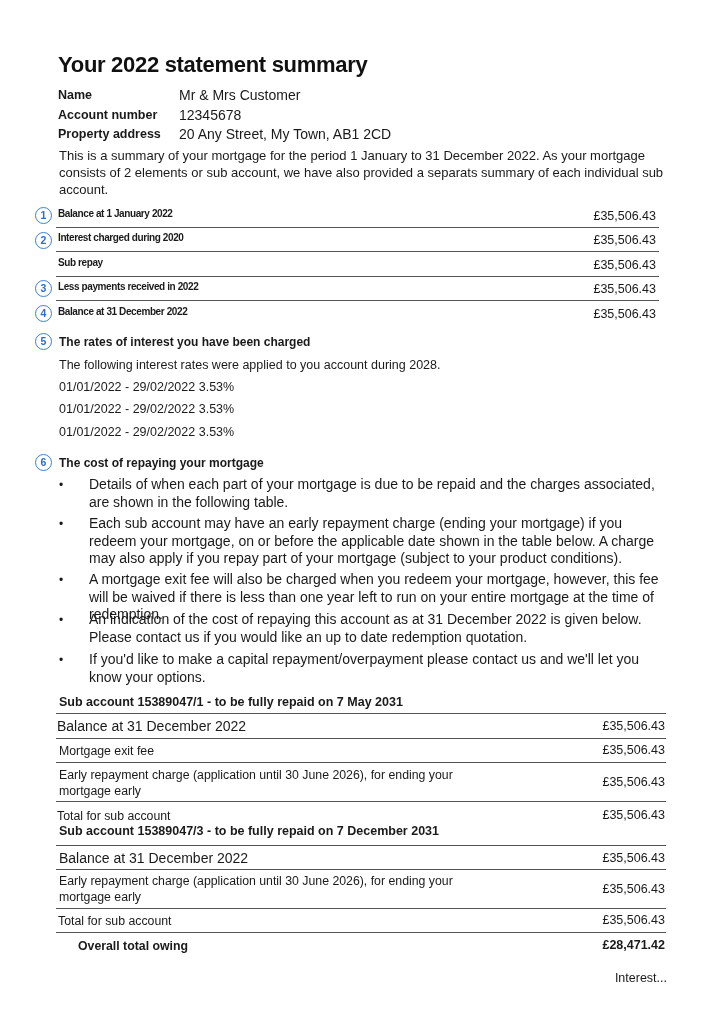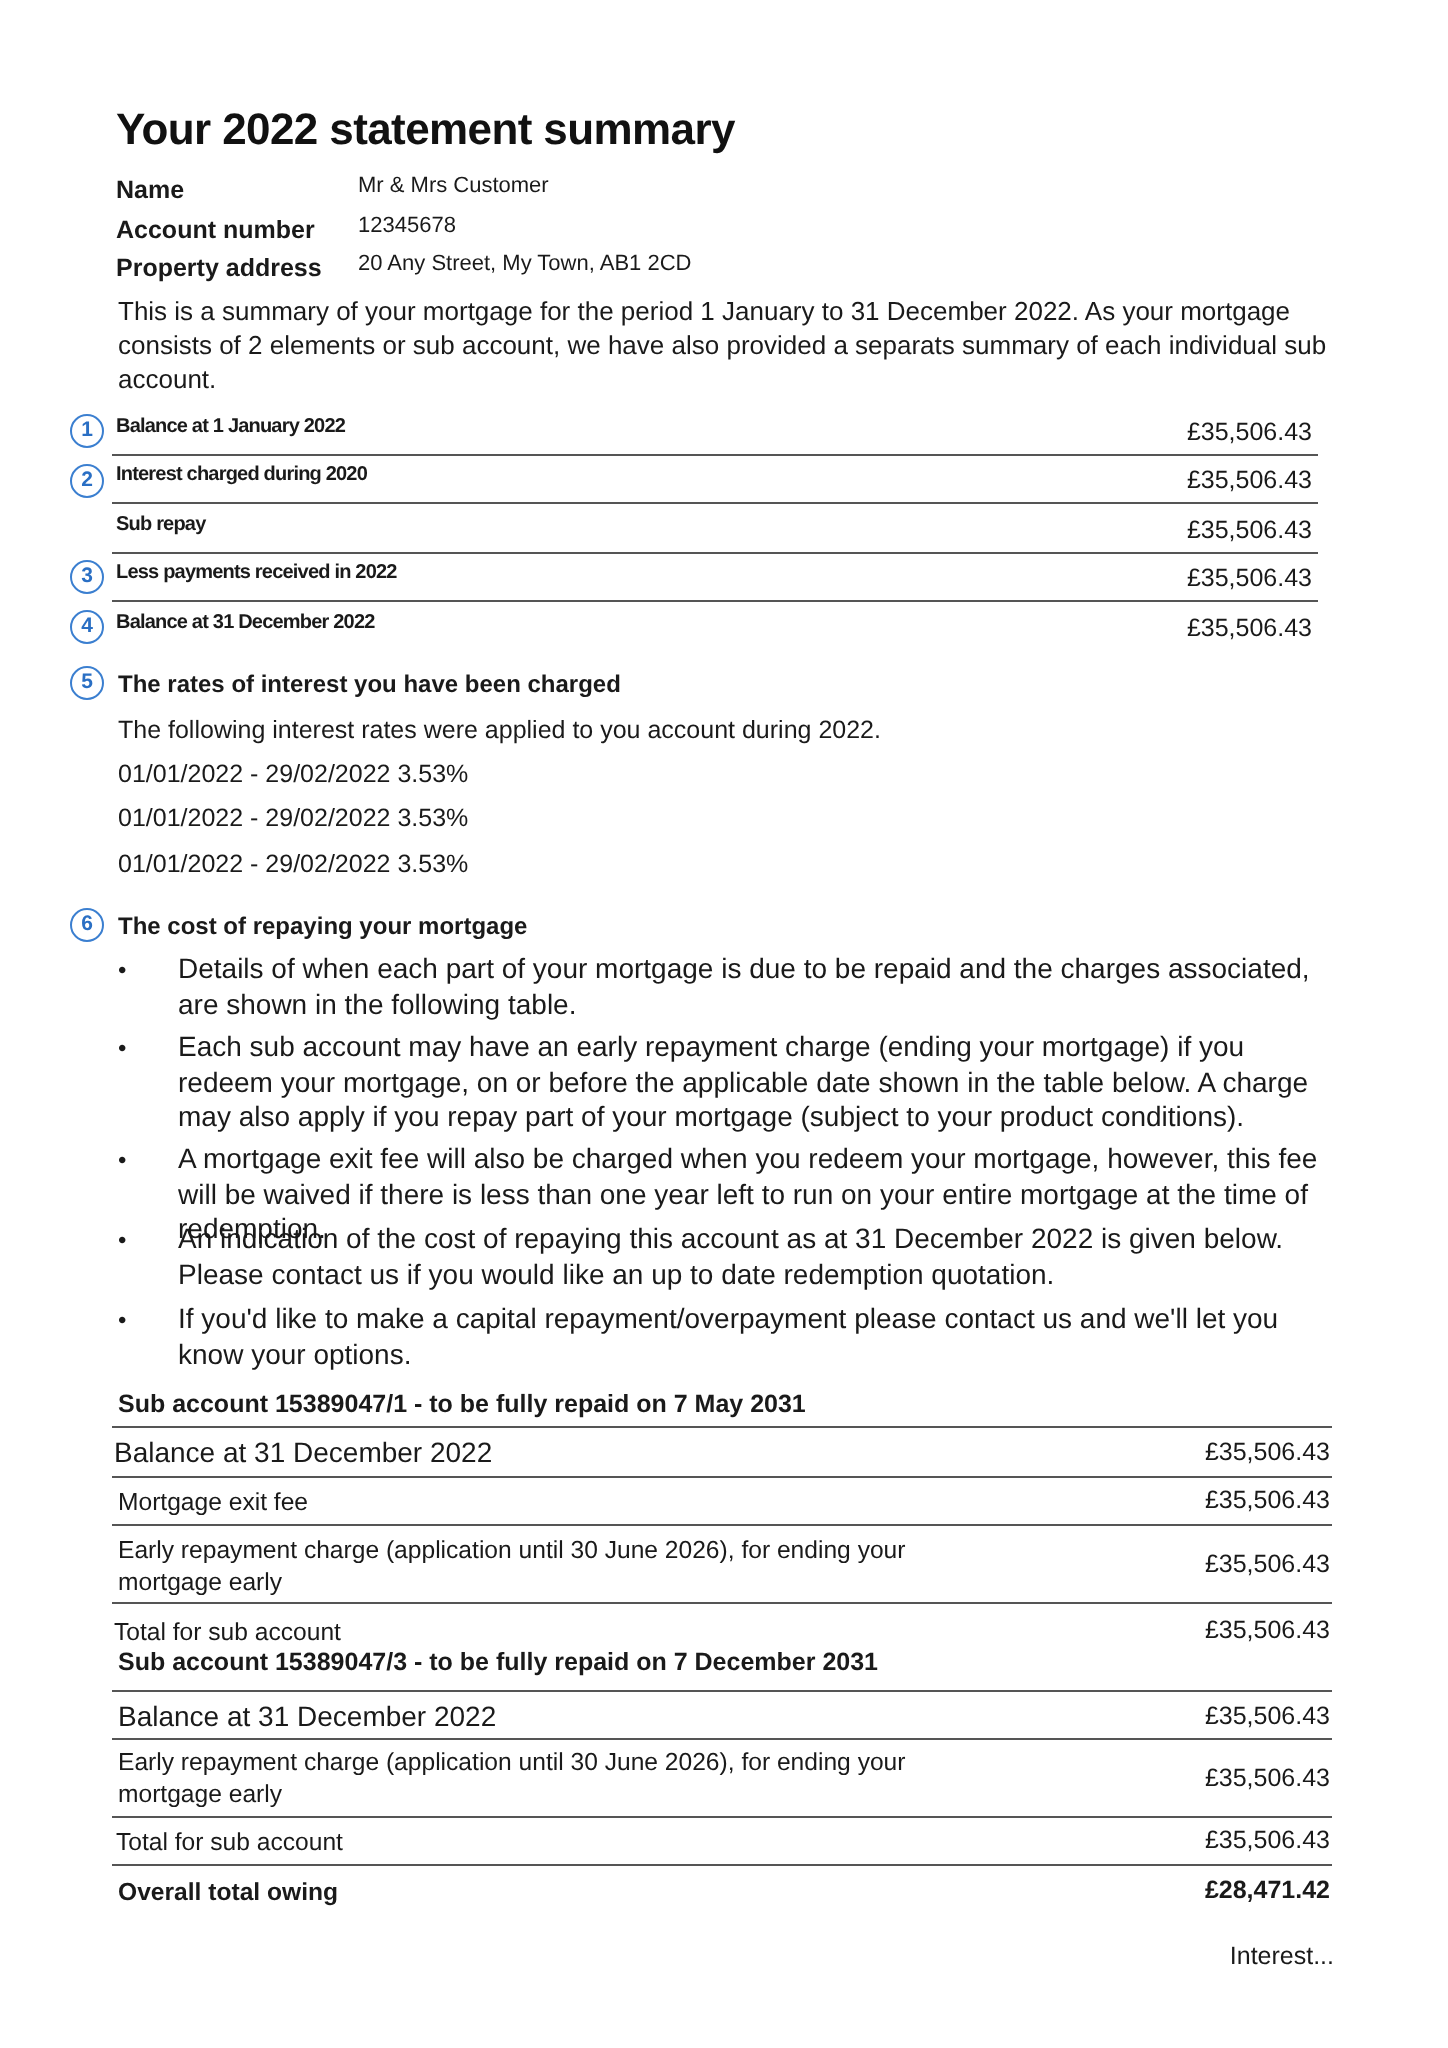--- a/index.html
+++ b/index.html
@@ -1,39 +1,39 @@
 <!DOCTYPE html>
 <html><head>
 <meta charset="utf-8">
 <style>
   html, body { margin: 0; padding: 0; background: #ffffff; }
   body { width: 724px; height: 1024px; position: relative; overflow: hidden;
          font-family: "Liberation Sans", sans-serif; color: #1a1a1a; }
   .abs { position: absolute; }
   .title { left: 58px; top: 52px; font-size: 22px; font-weight: bold; letter-spacing: -0.3px; color: #111; }
   .info-label { left: 58px; font-size: 12.5px; font-weight: bold; }
-  .info-value { left: 179px; font-size: 11px; }
+  .info-value { left: 179px; font-size: 14px; }
   .para { left: 59px; width: 610px; font-size: 13px; line-height: 17px; }
   .sum-row { left: 56px; width: 603px; height: 24px; border-bottom: 1.5px solid #555; }
   .sum-row.noline { border-bottom: none; }
   .sum-label { position: absolute; left: 2px; top: 5px; font-size: 10px; letter-spacing: -0.4px; font-weight: bold; }
   .sum-value { position: absolute; right: 3px; top: 6px; font-size: 12.5px; }
   .circle { position: absolute; width: 15px; height: 15px; border: 1.5px solid #3b7fd0;
             border-radius: 50%; color: #2a6fc4; font-size: 10.5px; font-weight: bold;
             text-align: center; line-height: 15px; left: 35px; background: #fff; }
   .heading { left: 59px; font-size: 12px; font-weight: bold; }
   .txt { left: 59px; font-size: 12.5px; }
   .bullet-dot { position: absolute; left: 59px; font-size: 12px; }
   .bullet-text { position: absolute; left: 89px; width: 580px; font-size: 14px; line-height: 17.5px; }
   .sub-heading { left: 59px; font-size: 12.5px; font-weight: bold; }
   .tbl-line { position: absolute; height: 0; border-top: 1.5px solid #555; }
   .tbl-label { position: absolute; font-size: 12.3px; line-height: 16px; }
   .tbl-label.big { font-size: 14px; }
   .tbl-value { position: absolute; right: 59px; font-size: 12.5px; text-align: right; }
-  .bold { font-weight: bold; }
+  .bold { font-weight: bold; margin-left: 19px; }
   .continued { right: 57px; font-size: 12.5px; }
 </style>
 </head>
 <body>
 
 <div>
 
   <div class="abs title">Your 2022 statement summary</div>
 
   <div class="abs info-label" style="top:88px">Name</div>
@@ -69,21 +69,21 @@
   <div class="circle" style="top:280px">3</div>
 
   <div class="abs sum-row noline" style="top:301px">
     <span class="sum-label">Balance at 31 December 2022</span>
     <span class="sum-value">£35,506.43</span>
   </div>
   <div class="circle" style="top:305px">4</div>
 
   <div class="circle" style="top:333px">5</div>
   <div class="abs heading" style="top:335px">The rates of interest you have been charged</div>
-  <div class="abs txt" style="top:358px">The following interest rates were applied to you account during 2022.</div>
+  <div class="abs txt" style="top:358px">The following interest rates were applied to you account during 2028.</div>
   <div class="abs txt" style="top:380px">01/01/2022 - 29/02/2022  3.53%</div>
   <div class="abs txt" style="top:402px">01/01/2022 - 29/02/2022  3.53%</div>
   <div class="abs txt" style="top:425px">01/01/2022 - 29/02/2022  3.53%</div>
 
   <div class="circle" style="top:454px">6</div>
   <div class="abs heading" style="top:456px">The cost of repaying your mortgage</div>
 
   <span class="bullet-dot" style="top:478px">•</span>
   <div class="bullet-text" style="top:476px">Details of when each part of your mortgage is due to be repaid and the charges associated, are shown in the following table.</div>
 

